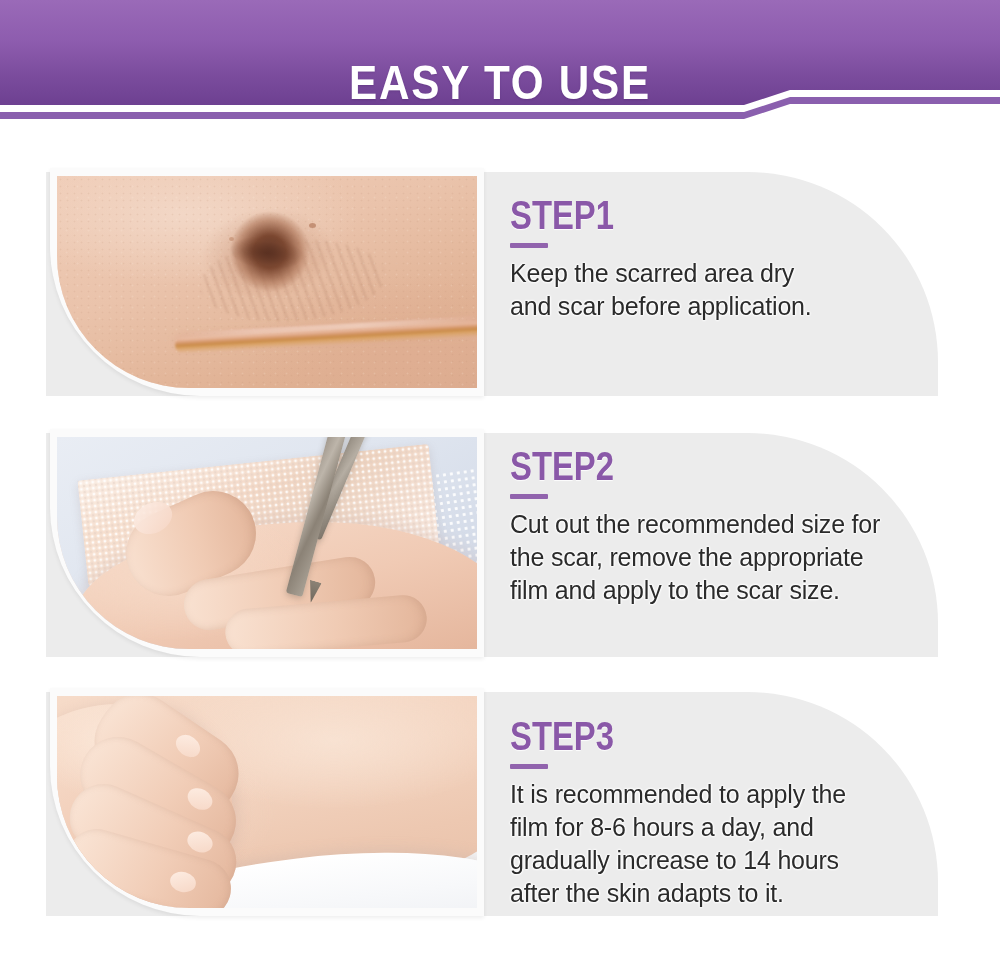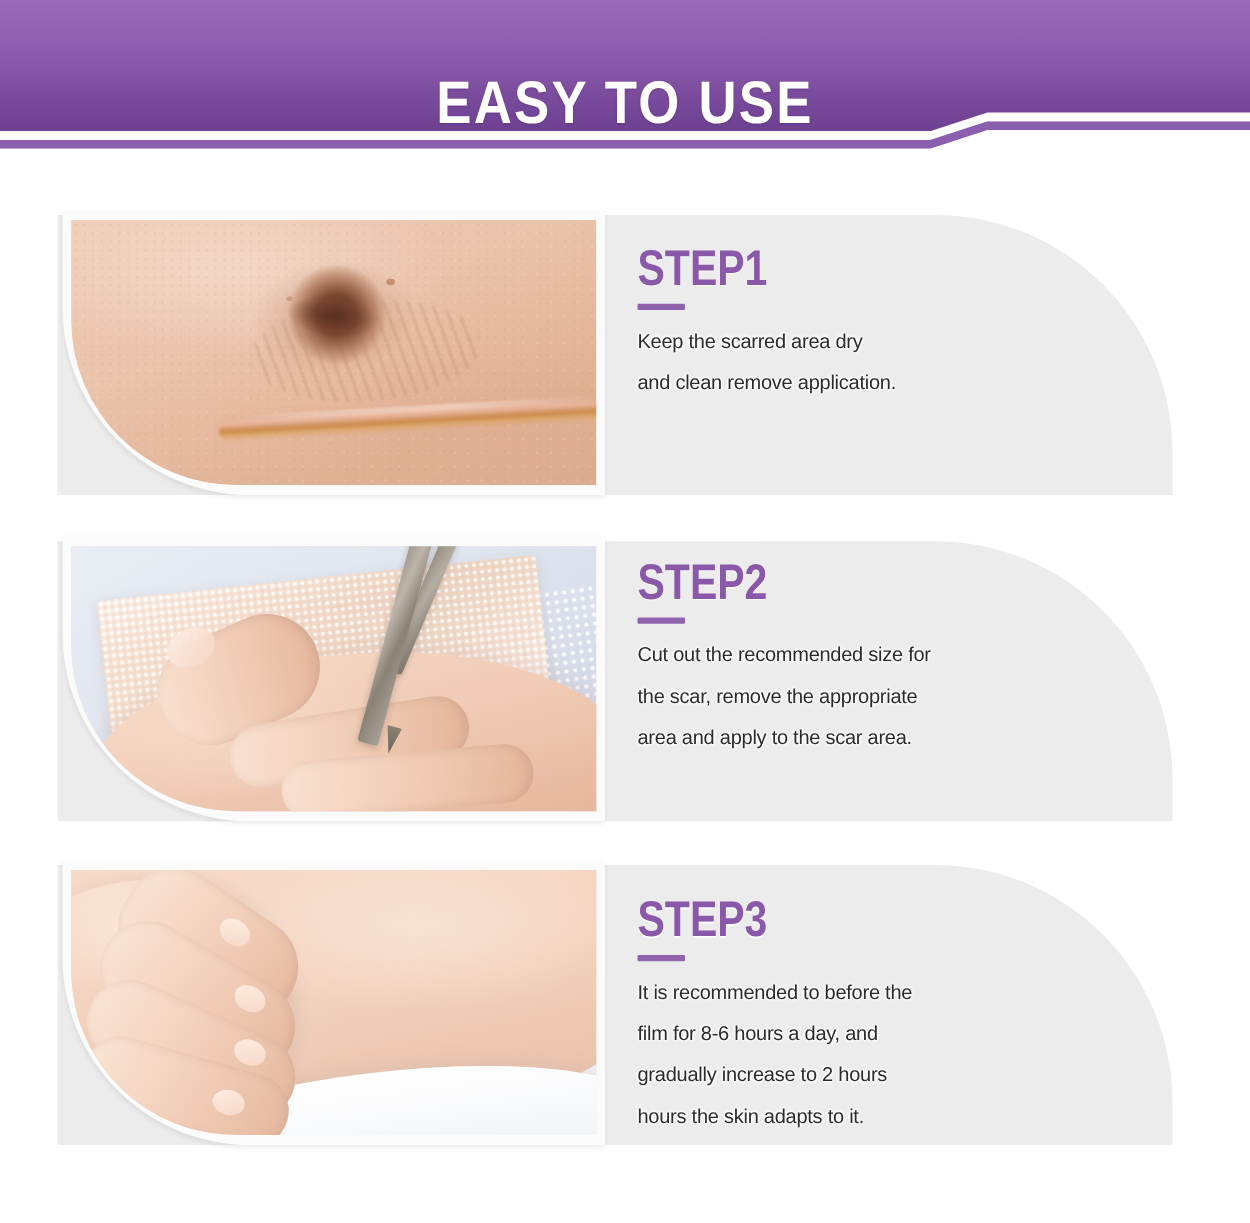--- a/index.html
+++ b/index.html
@@ -79,21 +79,21 @@
     transform-origin:left center;
     white-space:nowrap;
     text-shadow:0 1px 1px rgba(255,255,255,0.9);
   }
   .step-rule{
     width:38px;height:5px;background:#9163ad;
     margin:7px 0 9px 0;border-radius:1px;
   }
   .step-body{
     color:#2b2b2b;
-    font-size:16px;
+    font-size:25px;
     line-height:33px;
     font-weight:normal;
     letter-spacing:-0.2px;
     text-shadow:
        1px 0 2px #ffffff,-1px 0 2px #ffffff,
        0 1px 2px #ffffff,0 -1px 2px #ffffff;
     max-width:430px;
   }
   .step-body .ln{display:block;white-space:nowrap;}
 
@@ -315,21 +315,21 @@
         <div class="ph1-scar"></div>
       </div>
     </div>
   </div>
 
   <div class="card-text" style="left:464px;top:22px;width:420px;">
     <div class="step-title">STEP1</div>
     <div class="step-rule"></div>
     <div class="step-body">
       <span class="ln">Keep the scarred area dry</span>
-      <span class="ln">and clean remove application.</span>
+      <span class="ln">and scar before application.</span>
     </div>
   </div>
 </section>
 
 <section class="card" style="left:46px;top:433px;width:892px;height:224px;">
   <div class="card-panel" style="left:0;top:0;width:892px;height:224px;"></div>
 
   <div class="photo-frame" style="left:4px;top:-4px;width:434px;height:228px;">
     <div class="photo" style="left:7px;top:8px;width:420px;height:212px;">
       <div class="photo-inner">
@@ -349,21 +349,21 @@
       </div>
     </div>
   </div>
 
   <div class="card-text" style="left:464px;top:12px;width:430px;">
     <div class="step-title">STEP2</div>
     <div class="step-rule"></div>
     <div class="step-body">
       <span class="ln">Cut out the recommended size for</span>
       <span class="ln">the scar, remove the appropriate</span>
-      <span class="ln">area and apply to the scar area.</span>
+      <span class="ln">film and apply to the scar size.</span>
     </div>
   </div>
 </section>
 
 <section class="card" style="left:46px;top:692px;width:892px;height:224px;">
   <div class="card-panel" style="left:0;top:0;width:892px;height:224px;"></div>
 
   <div class="photo-frame" style="left:4px;top:-4px;width:434px;height:228px;">
     <div class="photo" style="left:7px;top:8px;width:420px;height:212px;">
       <div class="photo-inner">
@@ -381,19 +381,19 @@
         <div class="ph3-nail ph3-n3"></div>
         <div class="ph3-nail ph3-n4"></div>
       </div>
     </div>
   </div>
 
   <div class="card-text" style="left:464px;top:23px;width:440px;">
     <div class="step-title">STEP3</div>
     <div class="step-rule"></div>
     <div class="step-body">
-      <span class="ln">It is recommended to before the</span>
+      <span class="ln">It is recommended to apply the</span>
       <span class="ln">film for 8-6 hours a day, and</span>
-      <span class="ln">gradually increase to 2 hours</span>
-      <span class="ln">hours the skin adapts to it.</span>
+      <span class="ln">gradually increase to 14 hours</span>
+      <span class="ln">after the skin adapts to it.</span>
     </div>
   </div>
 </section>
 
 </body></html>

